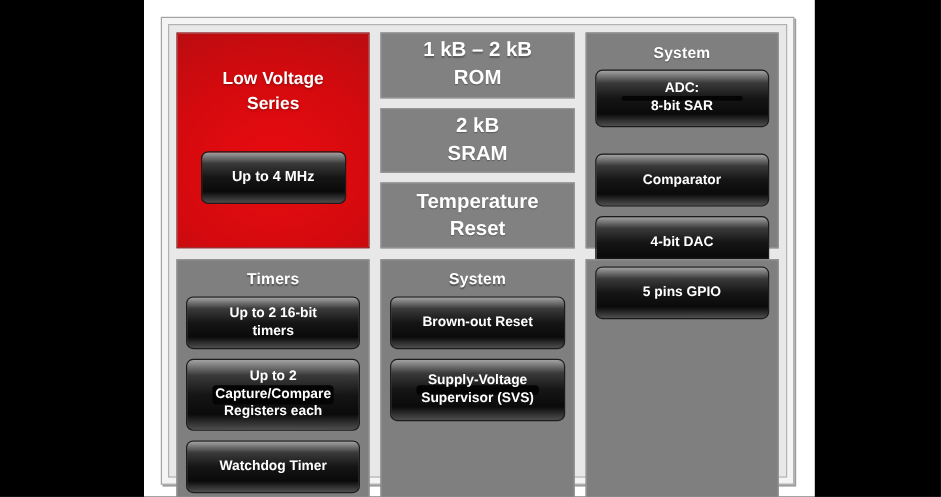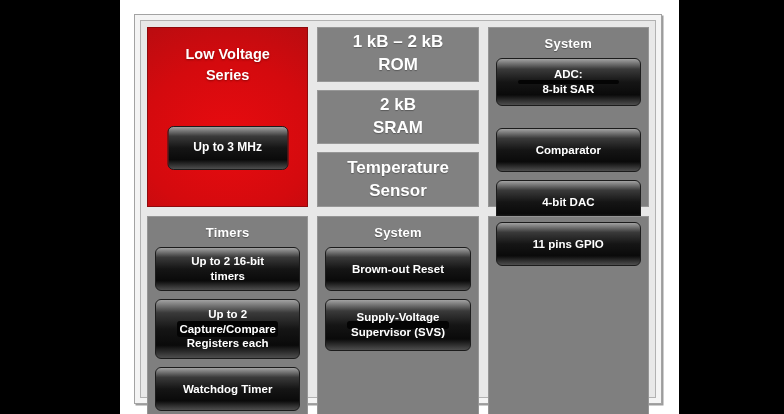--- a/index.html
+++ b/index.html
@@ -41,21 +41,21 @@
     text-shadow:0 1px 1px rgba(0,0,0,.35);
   }
 
   
   .red-block {
     position:relative;
     background:radial-gradient(ellipse 120% 95% at 50% 62%, #e80b0f 0%, #d40a0e 45%, #b00d11 90%, #a00c10 100%);
     border:1px solid #8f0a0d;
   }
   .red-title {
-    padding-top:16px;
+    padding-top:28px;
     text-align:center; color:#fff; font-weight:bold; font-size:14.5px;
     line-height:1.45; white-space:pre-line;
     text-shadow:0 1px 2px rgba(80,0,0,.55);
   }
 
   
   .mem-col { display:flex; flex-direction:column; gap:8px; }
   .mem-block {
     flex:1;
     background:#818181;
@@ -101,31 +101,31 @@
 
 <div class="stage">
   <div class="slide">
     <div class="frame">
       <div class="frame-inner">
 
         <div class="red-block">
           <div class="red-title">Low Voltage
 Series</div>
           <div class="btn clock-btn">
-            <div class="btn-face">Up to 3 MHz</div>
+            <div class="btn-face">Up to 4 MHz</div>
           </div>
         </div>
 
         <div class="mem-col">
           <div class="mem-block">1 kB – 2 kB
 ROM</div>
           <div class="mem-block">2 kB
 SRAM</div>
           <div class="mem-block">Temperature
-Sensor</div>
+Reset</div>
         </div>
 
         <div class="panel">
           <div class="panel-header">System</div>
           <div class="btn h46">
             <div class="btn-face">ADC:
 8-bit SAR</div>
           </div>
           <div class="btn h32 gap22">
             <div class="btn-face">Comparator</div>
@@ -156,20 +156,20 @@
             <div class="btn-face">Brown-out Reset</div>
           </div>
           <div class="btn h52 gap8">
             <div class="btn-face">Supply-Voltage
 Supervisor (SVS)</div>
           </div>
         </div>
 
         <div class="panel">
           <div class="btn h32">
-            <div class="btn-face">11 pins GPIO</div>
+            <div class="btn-face">5 pins GPIO</div>
           </div>
         </div>
 
       </div>
     </div>
   </div>
 </div>
 
 </body></html>

